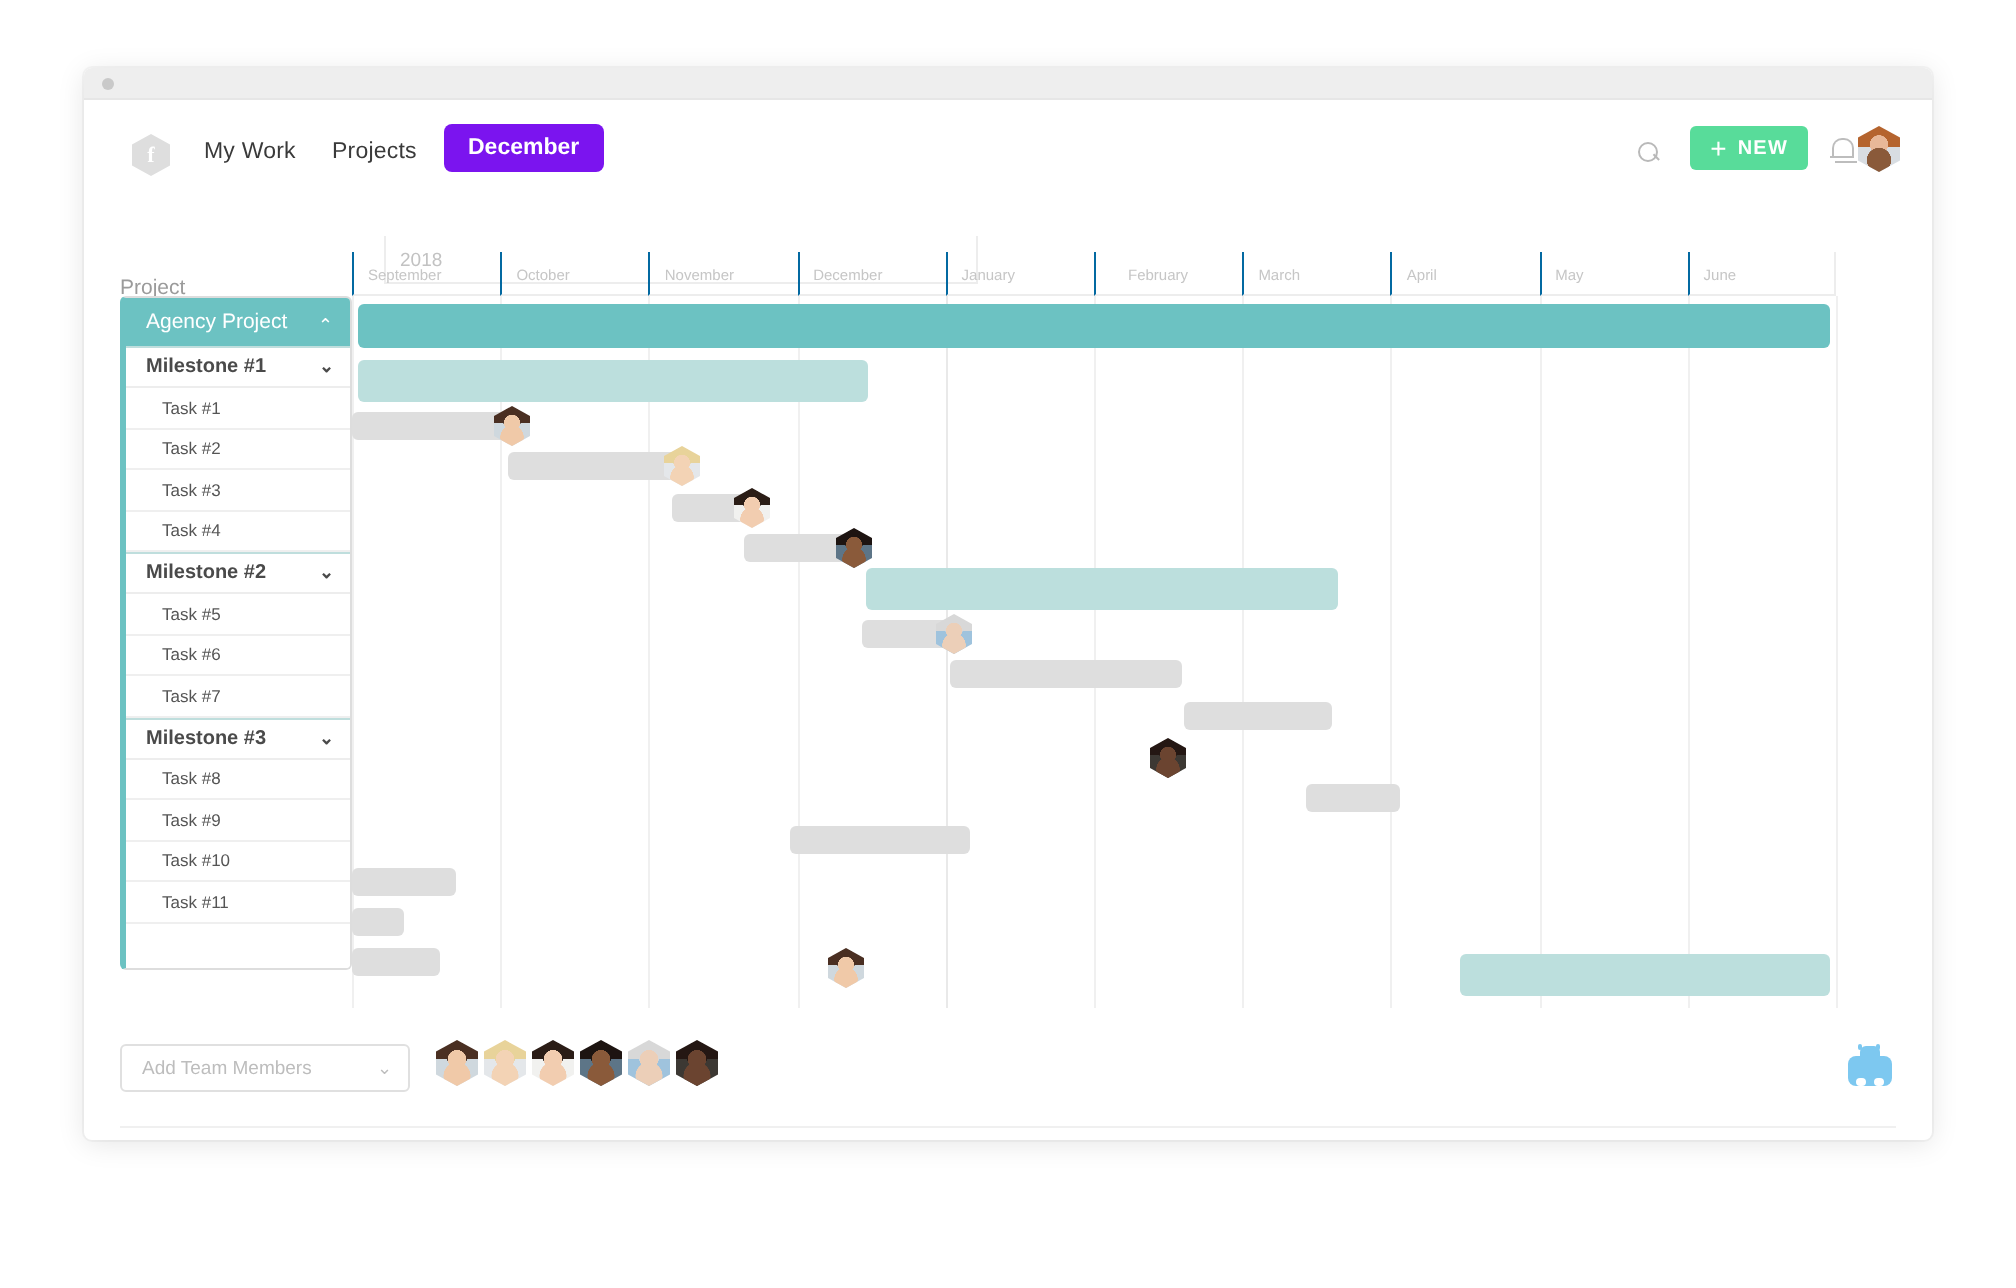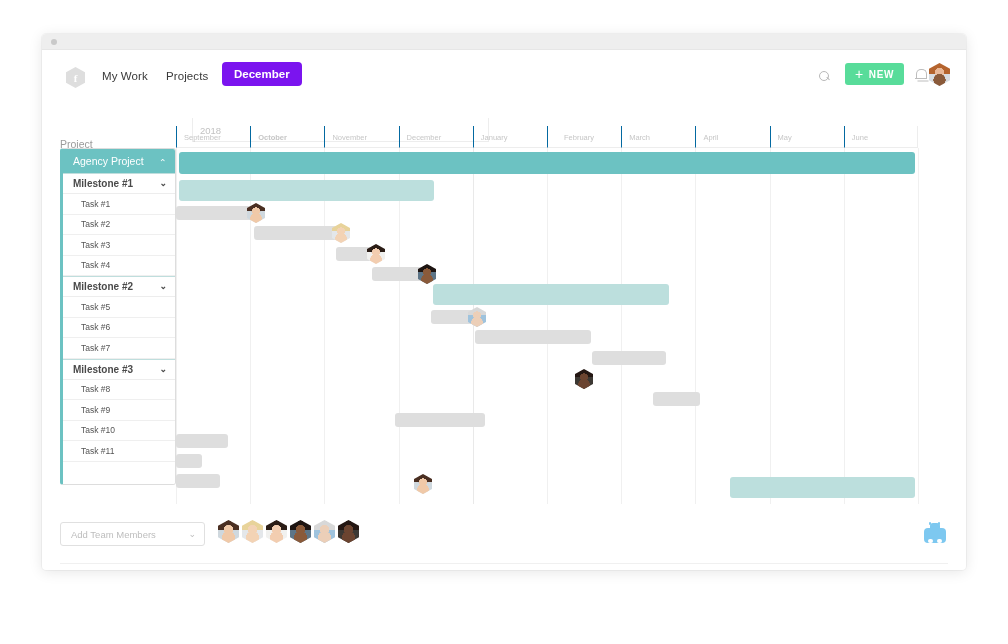--- a/index.html
+++ b/index.html
@@ -241,21 +241,21 @@
     <div class="gantt">
 
       <div class="proj-col-head">Project</div>
 
       <div class="timeline">
         <div class="tl-years" id="tl-years">
             <div class="tl-year" style="left: 16px; width: 296.8px; margin-top: 16px;">2018</div>
           </div>
         <div class="tl-months" id="tl-months">
             <div class="tl-month" style="left: 0px;">September</div>
-            <div class="tl-month" style="left: 74.2px; font-weight: bold;">October</div>
+            <div class="tl-month" style="left: 74.2px;">October</div>
             <div class="tl-month" style="left: 148.4px;">November</div>
             <div class="tl-month" style="left: 222.6px;">December</div>
             <div class="tl-month" style="left: 296.8px;">January</div>
             <div class="tl-month" style="left: 371px; padding-left: 16px;">February</div>
             <div class="tl-month" style="left: 445.2px;">March</div>
             <div class="tl-month" style="left: 519.4px;">April</div>
             <div class="tl-month" style="left: 593.6px;">May</div>
             <div class="tl-month last" style="left: 667.8px;">June</div>
           </div>
       </div>

